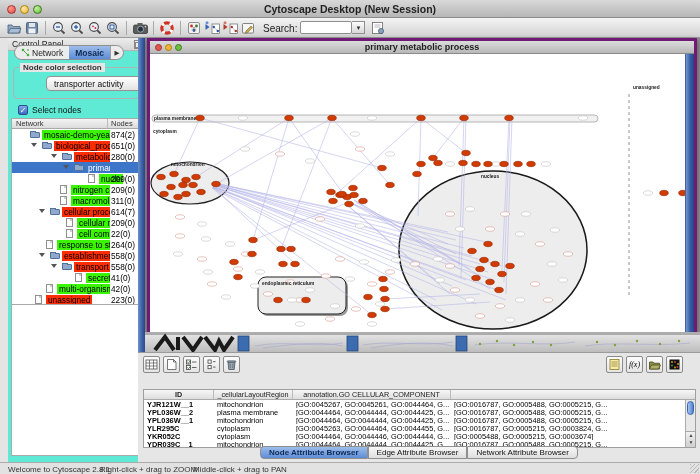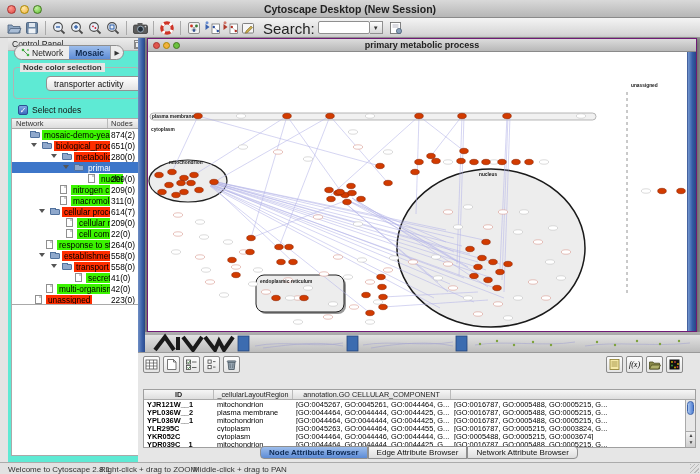--- a/index.html
+++ b/index.html
@@ -17,21 +17,21 @@
   .tl.red   { left:7px;  background:radial-gradient(circle at 35% 30%, #ff9a8e, #df4744); border:1px solid #a33; }
   .tl.yel   { left:20px; background:radial-gradient(circle at 35% 30%, #ffe9a8, #f2b13c); border:1px solid #a80; }
   .tl.grn   { left:33px; background:radial-gradient(circle at 35% 30%, #c4f2a0, #5fbe31); border:1px solid #472; }
 
   
   .toolbar { position:absolute; left:0; top:18px; width:700px; height:20px;
     background:linear-gradient(#f4f4f4,#d2d2d2); border-bottom:1px solid #9a9a9a;
     display:flex; align-items:center; }
   .tb-icon { width:18px; height:18px; display:inline-flex; align-items:center; justify-content:center; }
   .tb-sep { width:1px; height:14px; background:#aaa; margin:0 4px; }
-  .search-label { font-size:15px; color:#222; margin:2px 3px 0 6px; }
+  .search-label { font-size:10px; color:#222; margin:2px 3px 0 6px; }
   .search-box { width:52px; height:13px; background:#fff; border:1px solid #8f8f8f; border-radius:2px; font-size:8px; padding:0 2px; }
   .search-drop { width:13px; height:13px; border:1px solid #8f8f8f; border-left:none; background:linear-gradient(#fdfdfd,#d8d8d8);
     display:flex; align-items:center; justify-content:center; font-size:6px; color:#333; }
 
   
   .workspace { position:absolute; left:0; top:38px; width:700px; height:424px; background:#e4e4e4; }
 
   
   .control-panel { position:absolute; left:8px; top:0; width:138px; height:424px; background:#5eead4; }
   .cp-header { position:absolute; left:0; top:0; width:138px; height:13px; background:linear-gradient(#ececec,#d6d6d6);
@@ -73,21 +73,21 @@
   .tree-row.sel .tree-label { background:none; color:#fff; }
   .tree-count { position:absolute; left:99px; top:0.5px; color:#000; }
   .tree-row.sel .tree-count { color:#fff;margin-top:48px; }
 
   .birdseye { position:absolute; left:3px; top:266px; width:132px; height:152px; background:#fff; border:1px solid #a9a9a9; }
 
   
   .mdi { position:absolute; left:138px; top:0; width:562px; height:314px; background:#8e8e8e; }
   .splitter { position:absolute; left:0; top:0; width:7px; height:314px; background:linear-gradient(90deg,#6f8fc4,#3a5fa8 60%,#2c4c8e); }
 
-  .net-window { position:absolute; left:9px; top:0; width:550px; height:294px; border:1px solid #701a75; background:#0f766e; box-shadow:0 2px 5px rgba(0,0,0,.45); }
+  .net-window { position:absolute; left:9px; top:0; width:550px; height:294px; border:3px solid #701a75; background:#0f766e; box-shadow:0 2px 5px rgba(0,0,0,.45); }
   .net-titlebar { position:relative; height:13px; background:linear-gradient(#dcdcdc,#b8b8b8); border-bottom:1px solid #8a8a8a;
     display:flex; align-items:center; justify-content:center; font-size:9px; font-weight:bold; color:#222; }
   .ntl { position:absolute; top:3px; width:7px; height:7px; border-radius:50%; }
   .ntl.red { left:5px;  background:#e0564d; border:1px solid #a33; }
   .ntl.yel { left:15px; background:#f2b13c; border:1px solid #a80; }
   .ntl.grn { left:25px; background:#6bc23f; border:1px solid #472; }
   .net-body { position:relative; height:279px; background:#fff; }
   .net-canvas { position:absolute; left:0; top:0; width:539px; height:279px; }
   .net-scroll { position:absolute; right:0; top:0; width:9px; height:279px;
     background:linear-gradient(90deg,#7396cf,#355ca6 55%,#274786); border-left:1px solid #44629f; }

